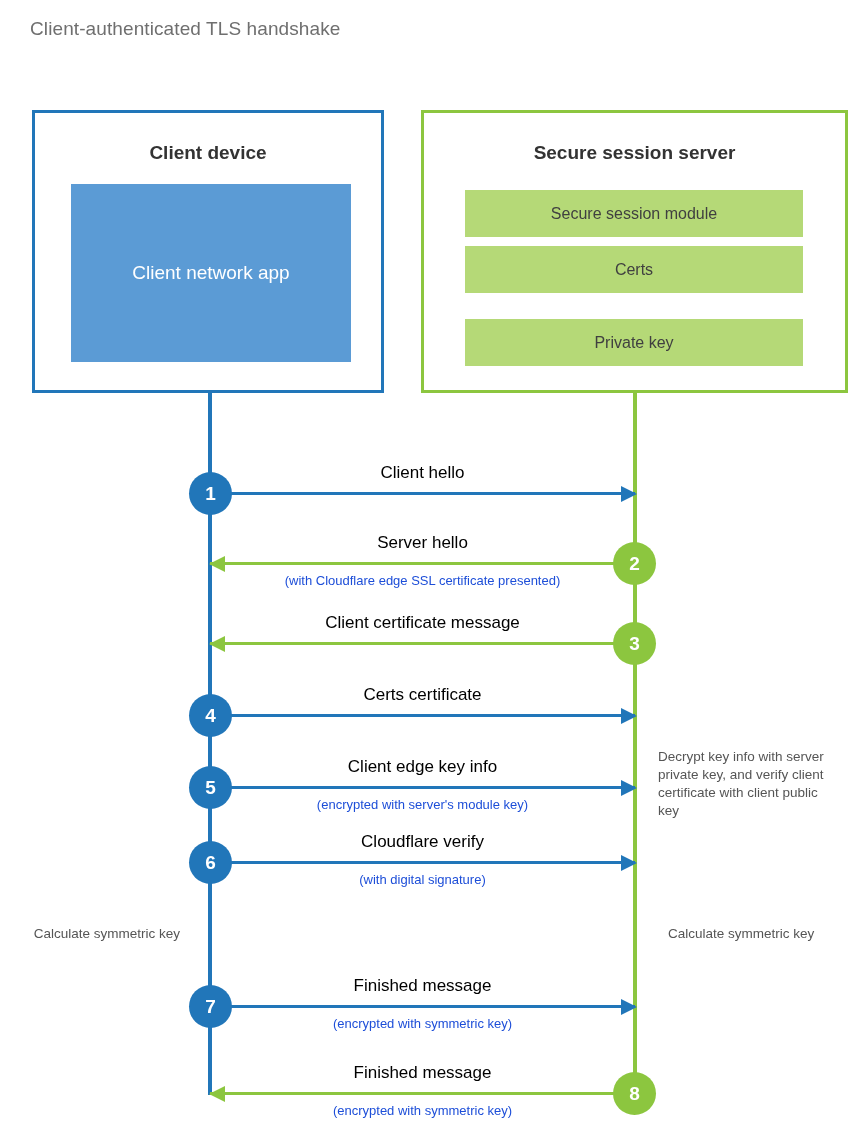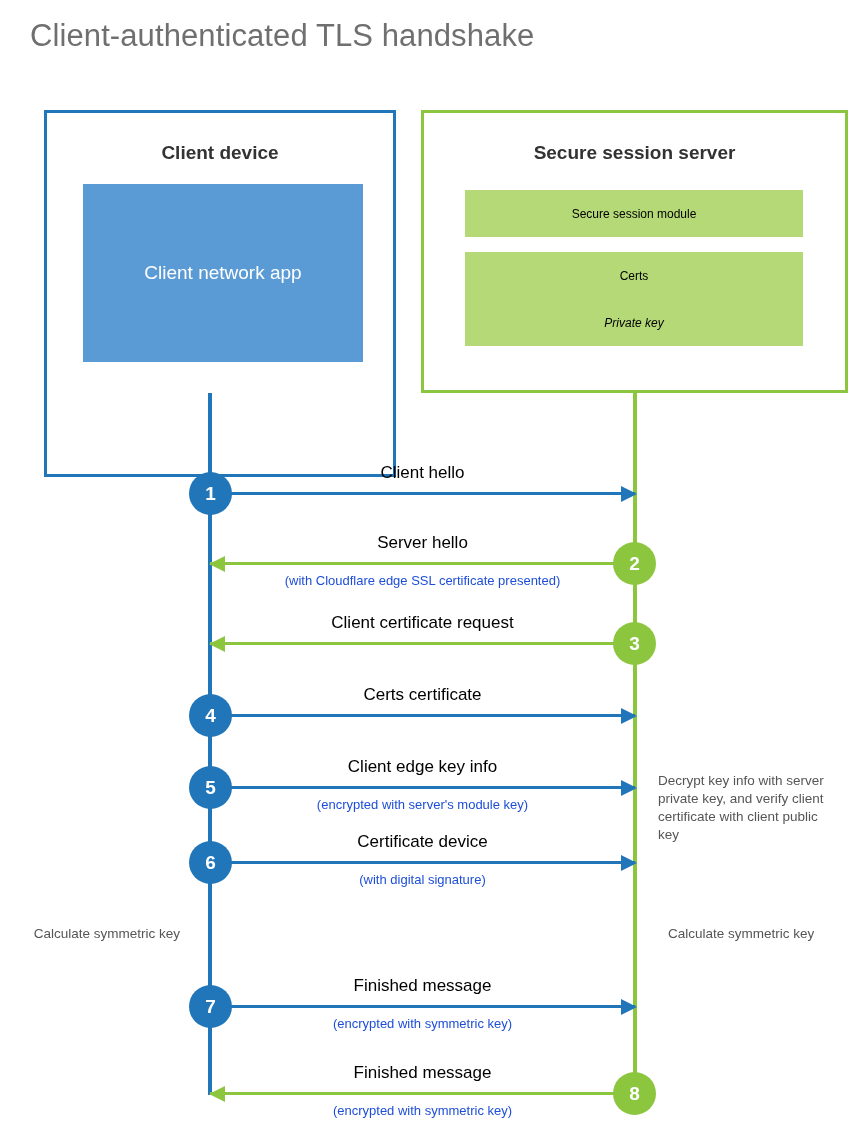--- a/index.html
+++ b/index.html
@@ -14,39 +14,39 @@
     overflow: hidden;
     font-family: "Liberation Sans", sans-serif;
     color: #444444;
   }
 
   
   #page-title {
     position: absolute;
     left: 30px;
     top: 18px;
-    font-size: 31px;
+    font-size: 19px;
     font-weight: 400;
     color: #6f6f6f;
     letter-spacing: 0.1px;
     white-space: nowrap;
     text-align: right;
   }
 
   
   .party-box {
     position: absolute;
     background: #ffffff;
     box-sizing: border-box;
   }
   #client-box {
-    left: 44px;
+    left: 32px;
     top: 110px;
     width: 352px;
-    height: 367px;
+    height: 283px;
     border: 3px solid #2176b9;
   }
   #server-box {
     left: 421px;
     top: 110px;
     width: 427px;
     height: 283px;
     border: 3px solid #8cc63f;
     padding-left: 25px;
   }
@@ -86,28 +86,28 @@
     position: absolute;
     left: 41px;
     width: 338px;
     height: 47px;
     background: #b5d977;
     display: flex;
     align-items: center;
     justify-content: center;
   }
   .server-bar-label {
-    color: #000000;
-    font-size: 12px;
+    color: #404040;
+    font-size: 16px;
     font-weight: 400;
     text-align: center;
   }
   #server-bar-0 { top: 77px; }
-  #server-bar-1 { top: 139px; }
-  #server-bar-2 { top: 186px; font-style: italic; }
+  #server-bar-1 { top: 133px; }
+  #server-bar-2 { top: 206px; }
 
   
   .lifeline {
     position: absolute;
     width: 4px;
   }
   #client-lifeline {
     left: 208px;
     top: 393px;
     height: 702px;
@@ -209,21 +209,20 @@
     position: absolute;
     font-size: 13.5px;
     line-height: 18px;
     color: #555555;
   }
   #note-decrypt {
     left: 658px;
     top: 748px;
     width: 180px;
     text-align: left;
-    margin-top: 24px;
   }
   #note-calc-client {
     left: 30px;
     top: 925px;
     width: 150px;
     text-align: right;
   }
   #note-calc-server {
     left: 668px;
     top: 925px;
@@ -270,40 +269,40 @@
       <div class="msg-line to-client"></div>
       <div class="arrow-head left"></div>
       <div class="step-circle server-side">2</div>
       <div class="msg-label">Server hello</div>
       <div class="msg-sublabel">(with Cloudflare edge SSL certificate presented)</div>
     </div>
     <div class="msg-row" style="top: 643px;">
       <div class="msg-line to-client"></div>
       <div class="arrow-head left"></div>
       <div class="step-circle server-side">3</div>
-      <div class="msg-label">Client certificate request</div>
+      <div class="msg-label">Client certificate message</div>
     </div>
     <div class="msg-row" style="top: 715px;">
       <div class="msg-line to-server"></div>
       <div class="arrow-head right"></div>
       <div class="step-circle client-side">4</div>
       <div class="msg-label">Certs certificate</div>
     </div>
     <div class="msg-row" style="top: 787px;">
       <div class="msg-line to-server"></div>
       <div class="arrow-head right"></div>
       <div class="step-circle client-side">5</div>
       <div class="msg-label">Client edge key info</div>
       <div class="msg-sublabel">(encrypted with server's module key)</div>
     </div>
     <div class="msg-row" style="top: 862px;">
       <div class="msg-line to-server"></div>
       <div class="arrow-head right"></div>
       <div class="step-circle client-side">6</div>
-      <div class="msg-label">Certificate device</div>
+      <div class="msg-label">Cloudflare verify</div>
       <div class="msg-sublabel">(with digital signature)</div>
     </div>
     <div class="msg-row" style="top: 1006px;">
       <div class="msg-line to-server"></div>
       <div class="arrow-head right"></div>
       <div class="step-circle client-side">7</div>
       <div class="msg-label">Finished message</div>
       <div class="msg-sublabel">(encrypted with symmetric key)</div>
     </div>
     <div class="msg-row" style="top: 1093px;">

